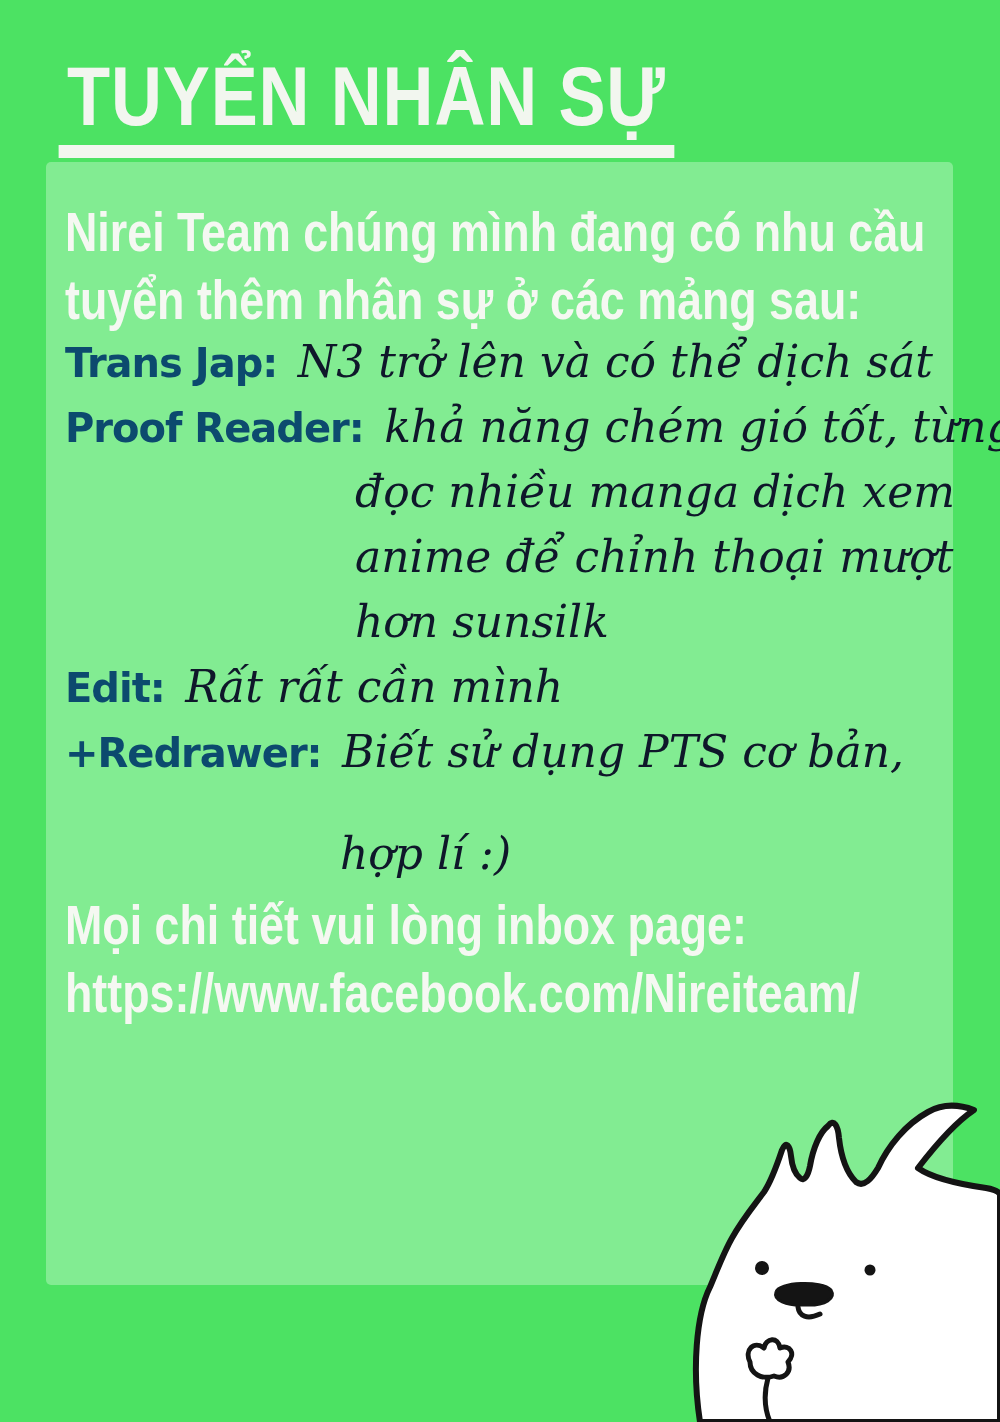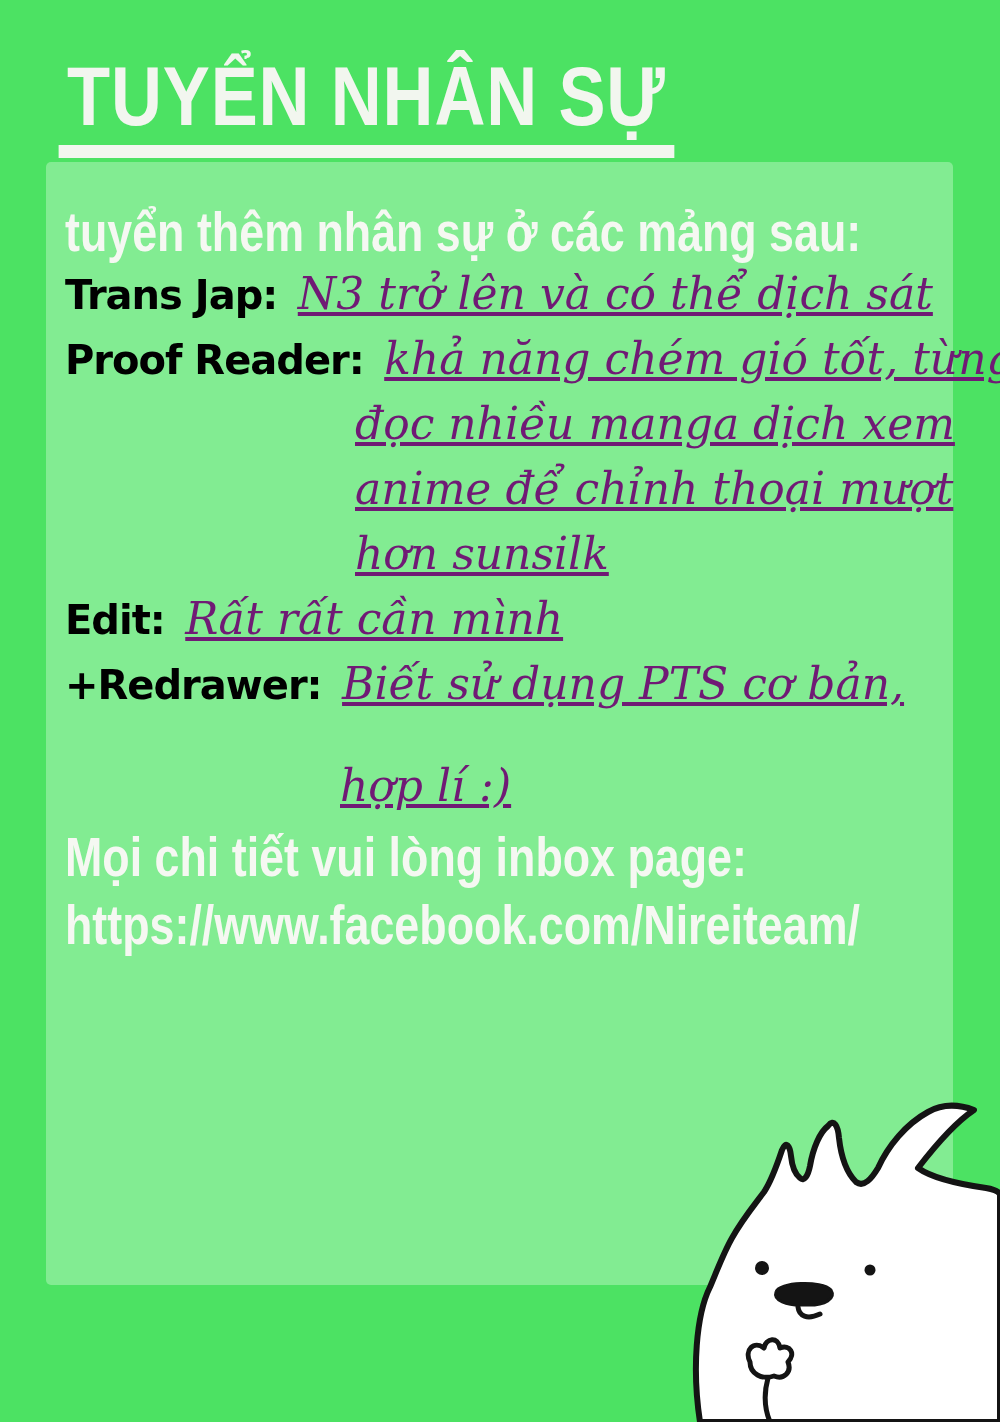--- a/index.html
+++ b/index.html
@@ -22,41 +22,44 @@
   .line{display:block;white-space:nowrap;line-height:64px;height:65px;color:#f5f8f2;}
   .line.cond{line-height:68px;height:68px;}
 
   
   .cond-inner{display:inline-block;transform:scaleX(0.8);transform-origin:0 50%;
               font:bold 56px/1 "Liberation Sans",sans-serif;letter-spacing:0px;
               color:#f5f8f2;}
 
   
   .lbl{font:bold 40px/1 "DejaVu Sans",sans-serif;letter-spacing:-1px;
-       margin-right:16px;color:#000000;}
+       margin-right:16px;color:#0c4a6e;}
 
   
-  .scr{font:italic 44px/1 "DejaVu Serif",serif;color:#701a75;text-decoration:underline;}
+  .scr{font:italic 44px/1 "DejaVu Serif",serif;color:#0f172a;}
 
   .ind-222{padding-left:222px;}
   .ind-290{padding-left:290px;}
   .ind-275{padding-left:275px;margin-top:37px;}
 
   
   .mascot{position:absolute;right:0;bottom:0;width:320px;height:322px;}
 </style>
 </head>
 <body>
 
 <div class="title-wrap">
   <h1 class="title">TUYỂN NHÂN SỰ</h1>
 </div>
 
 <div class="panel">
 
+  <div class="line cond">
+    <span class="cond-inner">Nirei Team chúng mình đang có nhu cầu</span>
+  </div>
 
   <div class="line cond">
     <span class="cond-inner">tuyển thêm nhân sự ở các mảng sau:</span>
   </div>
 
   <div class="line">
     <span class="lbl">Trans Jap:</span>
     <span class="scr">N3 trở lên và có thể dịch sát</span>
   </div>
 

